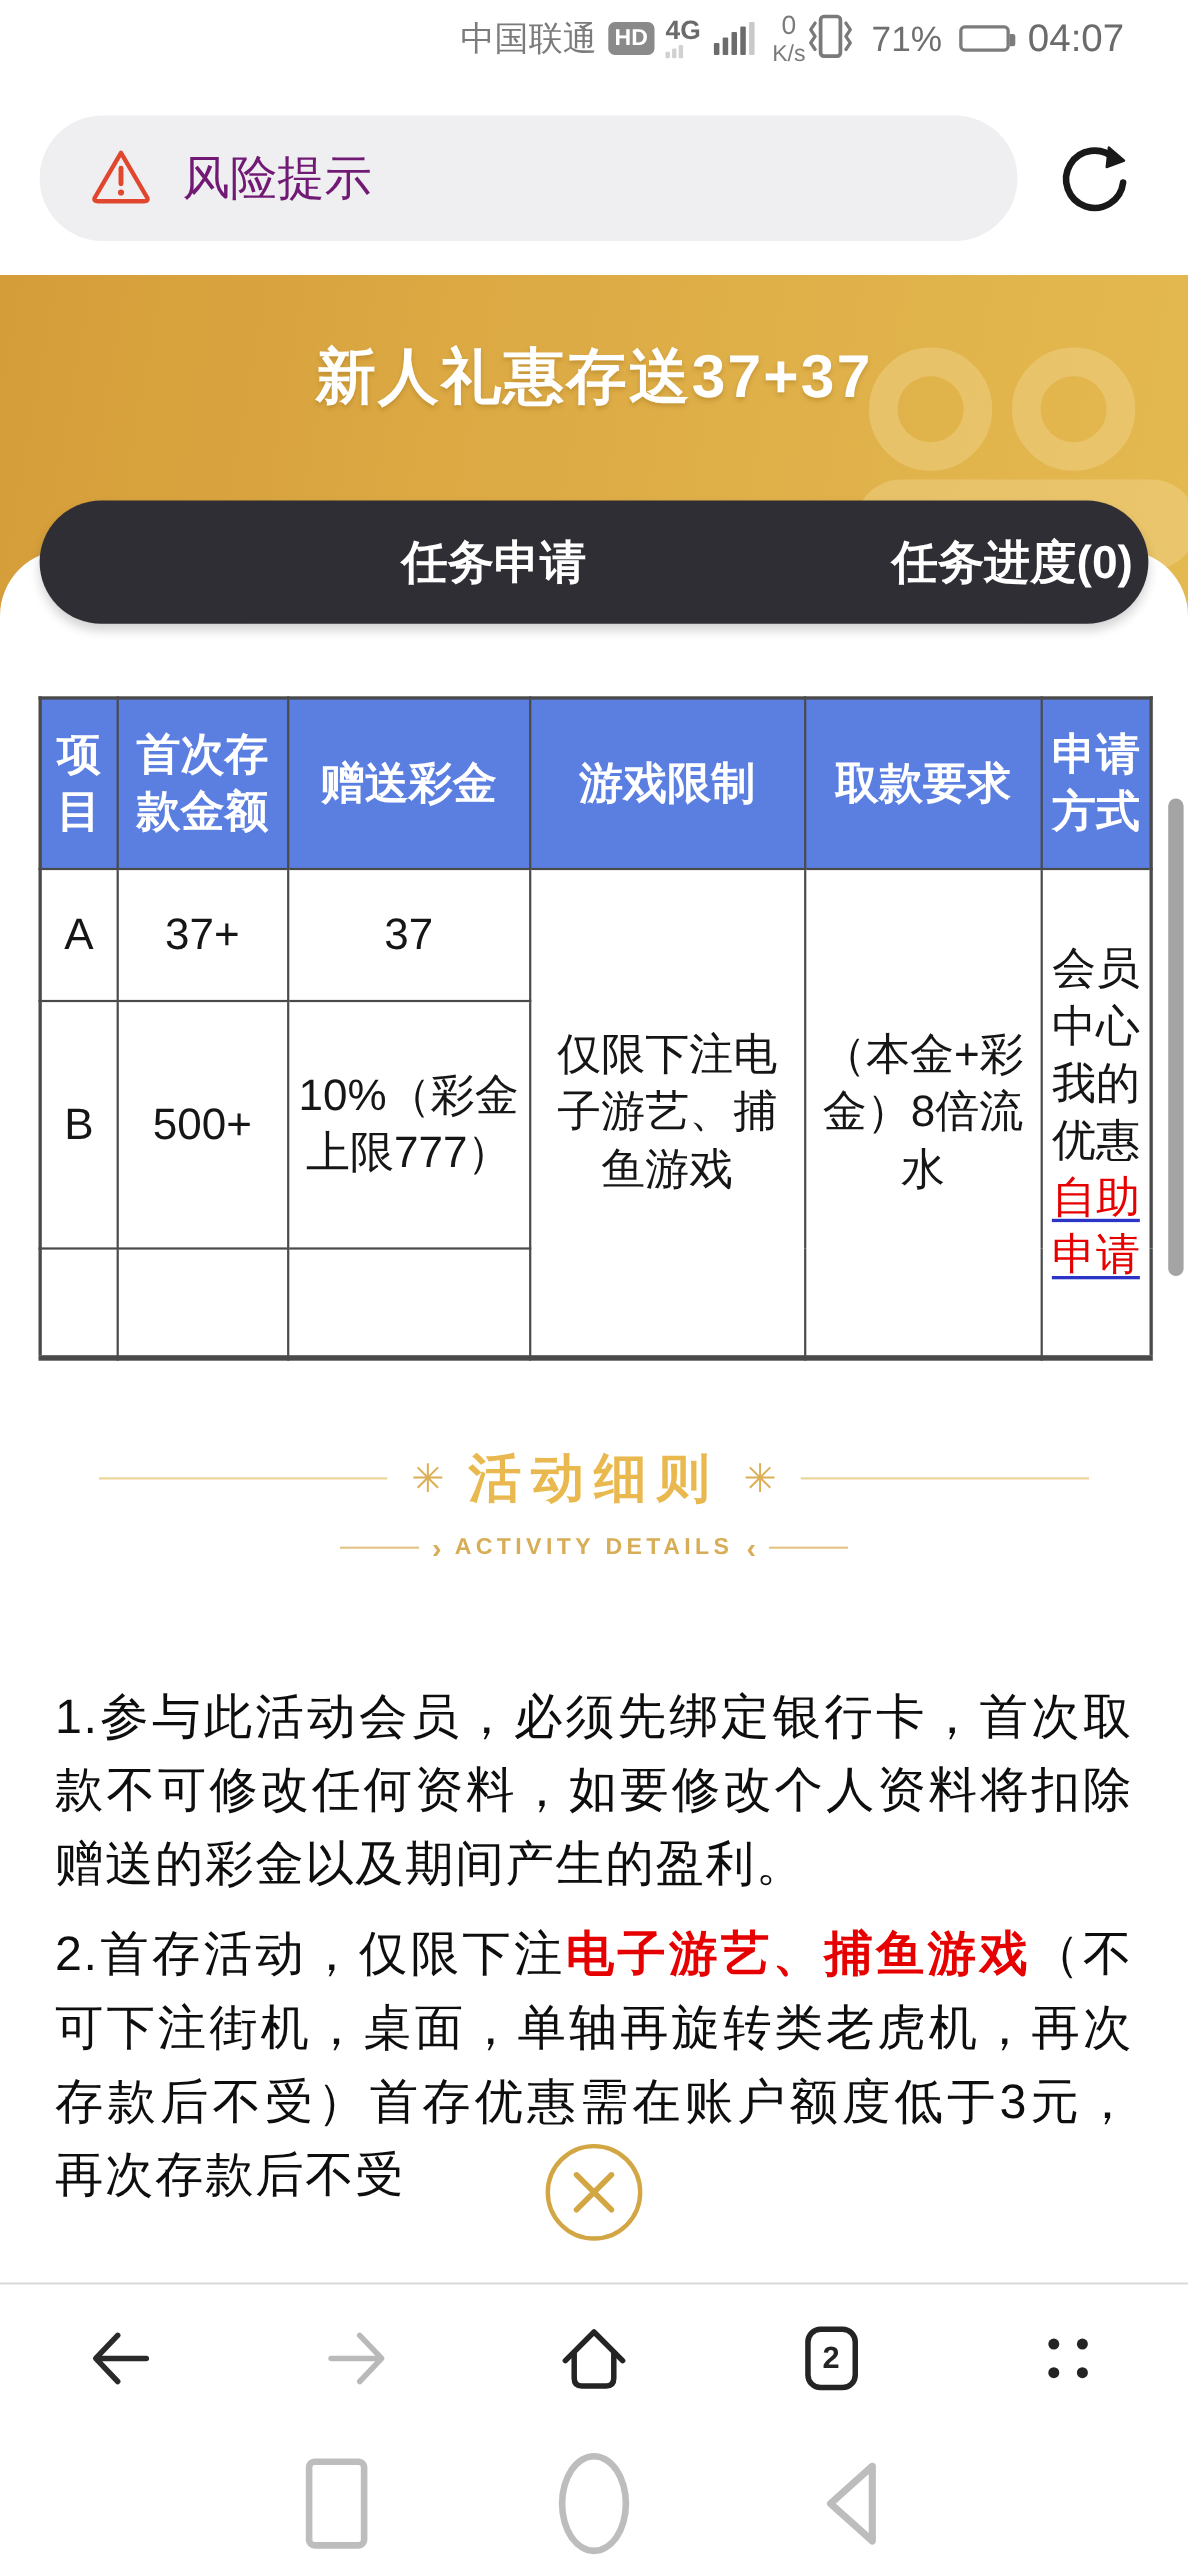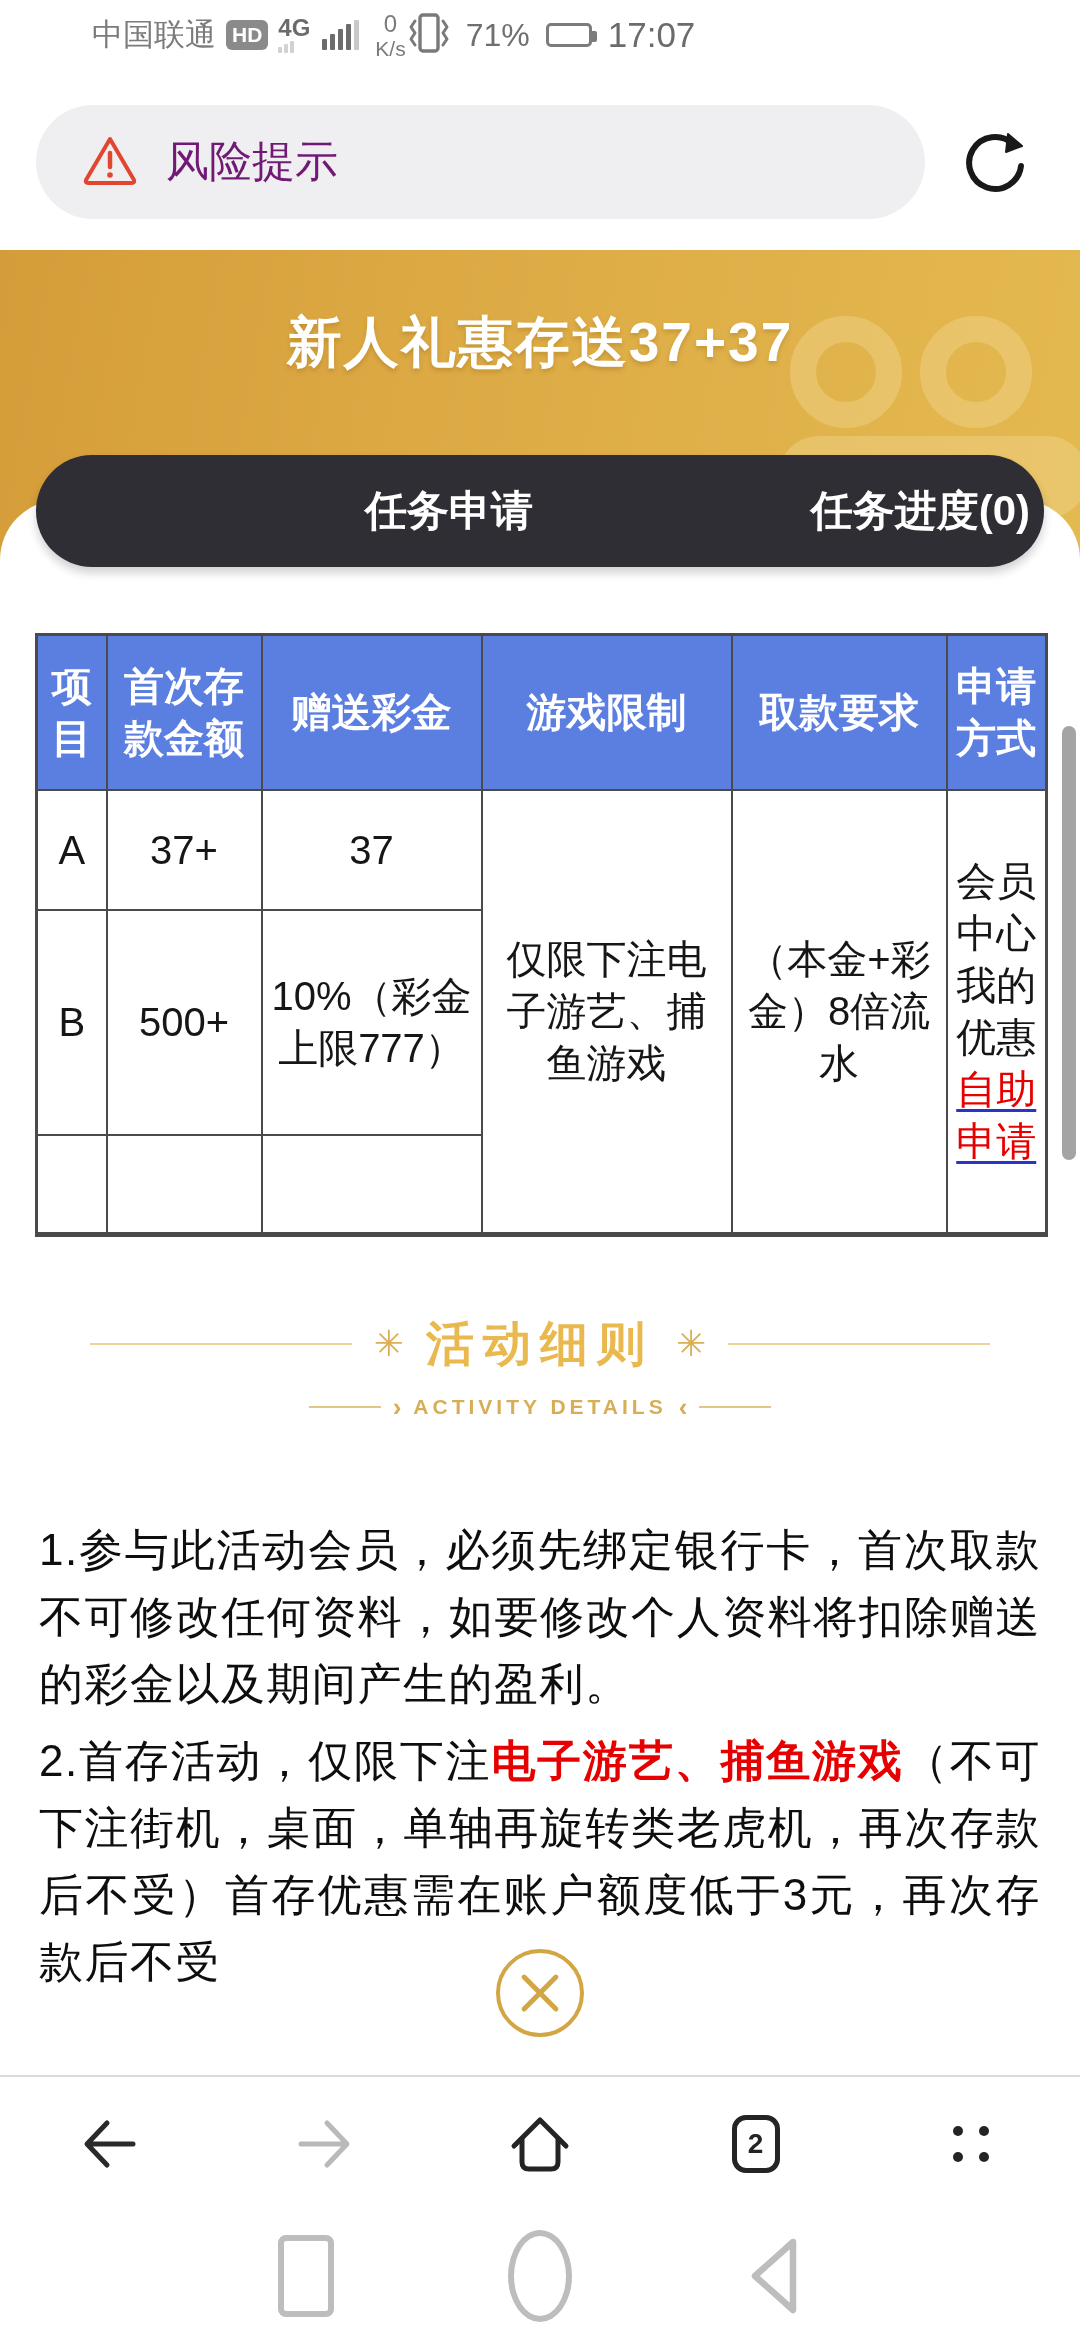--- a/index.html
+++ b/index.html
@@ -2,21 +2,21 @@
 <html><head>
 <meta charset="utf-8">
 <style>
   * { margin:0; padding:0; box-sizing:border-box; }
   html,body { background:#dedede; }
   body { font-family:"Liberation Sans", sans-serif; }
   #screen { position:relative; width:1080px; height:2340px; background:#ffffff; overflow:hidden; margin:0 auto; }
 
   
   .statusbar { position:absolute; top:0; left:0; width:100%; height:64px;
-    display:flex; align-items:center; justify-content:flex-start; padding:6px 58px 0 92px; color:#7b7b7b; }
+    display:flex; align-items:center; justify-content:flex-end; padding:6px 58px 0 92px; color:#7b7b7b; }
   .sb-left, .sb-right { display:flex; align-items:center; }
   .sb-left { gap:10px; }
   .sb-right { gap:16px; }
   .carrier { font-size:31px; }
   .hd-badge { background:#8a8a8a; color:#fff; font-size:21px; font-weight:bold; padding:3px 6px; border-radius:6px; }
   .netcol { display:flex; flex-direction:column; align-items:flex-start; line-height:.9; }
   .net-label { font-size:24px; font-weight:bold; color:#6b6b6b; }
   .mini-bars { display:flex; align-items:flex-end; gap:2px; opacity:.45; margin-top:2px; }
   .mini-bars span { width:4px; background:#9a9a9a; border-radius:1px; }
   .bars { display:flex; align-items:flex-end; gap:3px; margin-left:2px; }
@@ -80,21 +80,21 @@
   .d-line { flex:1; height:2px; background:#ecd49a; }
   .sun { color:#dcae55; font-size:36px; line-height:1; }
   .d-title { color:#e9b94f; font-size:48px; font-weight:bold; letter-spacing:9px; }
   .d-sub { margin-top:18px; display:flex; align-items:center; justify-content:center; gap:12px; color:#d8ad57; }
   .s-line { width:72px; height:2px; background:#e4c588; }
   .s-arrow { font-size:26px; font-weight:bold; line-height:1; }
   .d-subtitle { font-size:21px; font-weight:bold; letter-spacing:4px; }
 
   
   .rules { position:absolute; left:35px; top:1512px; width:1010px; font-size:44px; letter-spacing:1.5px; line-height:67px; color:#0e0e0e; text-align:justify; }
-  .rules p { margin:4px; }
+  .rules p { margin:15px; }
   .rules p + p { margin-top:10px; }
   .red-em { color:#e60000; font-weight:bold; }
 
   
   .close-btn { position:absolute; left:496px; top:1949px; width:88px; height:88px; border-radius:50%;
     border:4px solid #d3a644; background:#fff; }
   .close-btn::before, .close-btn::after { content:""; position:absolute; left:50%; top:50%; width:50px; height:5px;
     background:#d3a644; border-radius:3px; }
   .close-btn::before { transform:translate(-50%,-50%) rotate(45deg); }
   .close-btn::after  { transform:translate(-50%,-50%) rotate(-45deg); }
@@ -151,21 +151,21 @@
         <svg width="44" height="46" viewBox="0 0 44 46" fill="none">
           <rect x="14" y="5" width="18" height="36" rx="3" stroke="#7a7a7a" stroke-width="3.4"></rect>
           <path d="M9 11 l-4 6 4 6 -4 6 4 6" stroke="#7a7a7a" stroke-width="3" fill="none" stroke-linecap="round" stroke-linejoin="round"></path>
           <path d="M37 11 l4 6 -4 6 4 6 -4 6" stroke="#7a7a7a" stroke-width="3" fill="none" stroke-linecap="round" stroke-linejoin="round"></path>
         </svg>
       </span>
       <span class="pct">71%</span>
       <span class="battery">
         <span class="bat-fill"></span><span class="bat-nub"></span>
       </span>
-      <span class="clock">17:07</span>
+      <span class="clock">04:07</span>
     </div>
   </div>
 
   <div class="urlarea">
     <div class="urlpill">
       <span>
         <svg width="56" height="52" viewBox="0 0 56 52" fill="none">
           <path d="M28 5 L52 46 Q53 49 49 49 L7 49 Q3 49 4 46 Z" stroke="#e0472e" stroke-width="4" stroke-linejoin="round" fill="none"></path>
           <line x1="28" y1="19" x2="28" y2="33" stroke="#e0472e" stroke-width="4.5" stroke-linecap="round"></line>
           <circle cx="28" cy="41" r="2.8" fill="#e0472e"></circle>

